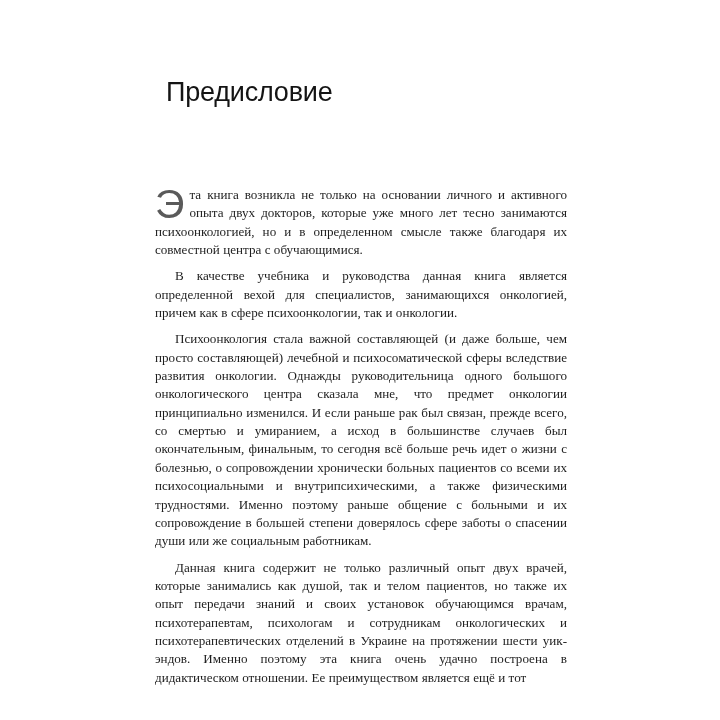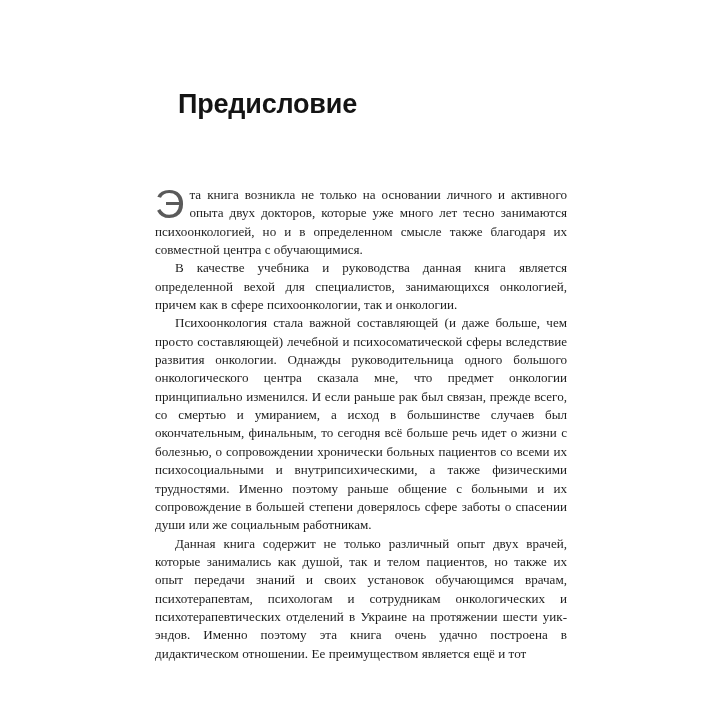--- a/index.html
+++ b/index.html
@@ -20,23 +20,23 @@
     width: 720px;
     height: 720px;
     background: #ffffff;
     box-sizing: border-box;
   }
 
   .page-title {
     position: absolute;
     left: 162px;
     top: 74px;
-    margin: 16px;
+    margin: 4px;
     font-family: "Liberation Sans", "DejaVu Sans", sans-serif;
-    font-weight: bold;
+    font-weight: normal;
     font-size: 27px;
     line-height: 1.1;
     letter-spacing: -0.2px;
     color: #141414;
     white-space: nowrap;
   }
 
   .text-block {
     position: absolute;
     left: 155px;
@@ -50,21 +50,21 @@
     line-height: 18.35px;
     color: #1d1d1d;
     text-align: justify;
     text-indent: 20px;
     hyphens: auto;
     -webkit-hyphens: auto;
     word-spacing: 0.1px;
   }
 
   .body-par + .body-par {
-    margin-top: 0;
+    margin-top: 8px;
   }
 
   
   .body-par.has-dropcap {
     text-indent: 0;
   }
 
   .dropcap {
     float: left;
     font-family: "Liberation Sans", "DejaVu Sans", sans-serif;

